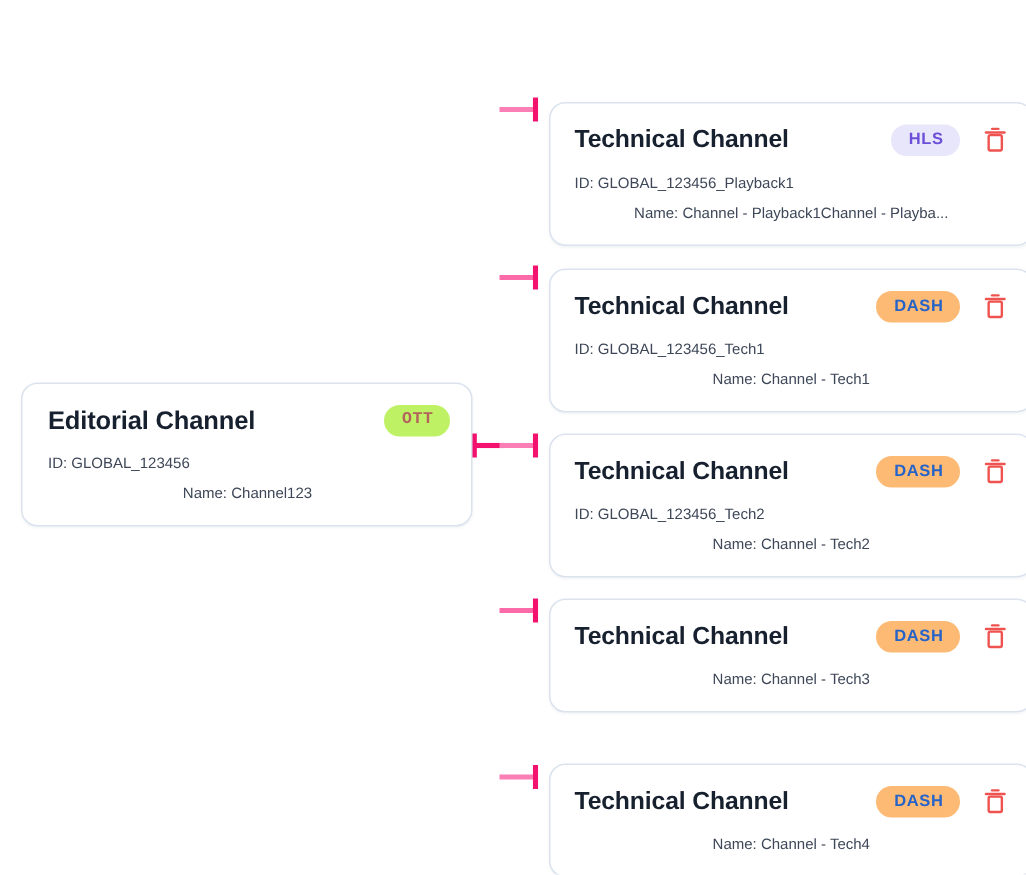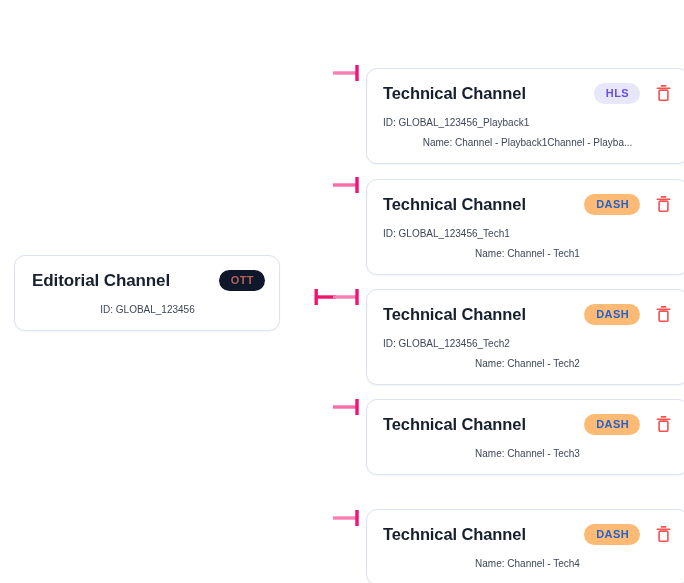--- a/index.html
+++ b/index.html
@@ -55,21 +55,21 @@
     flex: 0 0 auto;
     font-size: 11px;
     font-weight: bold;
     letter-spacing: 0.4px;
     border-radius: 999px;
     padding: 5px 11px 5px 12px;
     line-height: 1;
     white-space: nowrap;
   }
 
-  .badge-ott  { background: #0f172a; color: #b4625c; }
+  .badge-ott  { background: #bef264; color: #b4625c; font-family: Liberation Mono, monospace; }
   .badge-hls  { background: #e8e6fb; color: #6b4fd8; }
   .badge-dash { background: #fdba74; color: #2563c9; }
 
   .delete-btn {
     flex: 0 0 auto;
     width: 22px;
     height: 22px;
     margin-left: 12px;
     display: flex;
     align-items: center;
@@ -86,21 +86,21 @@
     white-space: nowrap;
     overflow: hidden;
     text-overflow: ellipsis;
   }
   .card-line:last-child { padding-bottom: 15px; text-align: center; }
 
   
   #editorial-card {
     left: 14px;
     top: 255px;
-    width: 266px;
+    width: 301px;
   }
   #editorial-card .card-title { font-size: 17px; }
   #editorial-card .card-head { padding: 14px 14px 4px 17px; }
   #editorial-card .card-line { padding-left: 17px; }
 
   
   .tech-card {
     left: 366px;
     width: 323px;
     margin-top: 40px;
@@ -142,20 +142,21 @@
     <line x1="333" y1="518" x2="358" y2="518" stroke="#fb7fb4" stroke-width="3.4"></line>
     <line x1="357" y1="510" x2="357" y2="526" stroke="#f3126e" stroke-width="3.4"></line>
   </svg>
 
   <div class="card" id="editorial-card">
     <div class="card-head">
       <div class="card-title">Editorial Channel</div>
       <div class="badge badge-ott">OTT</div>
     </div>
     <div class="card-line">ID: GLOBAL_123456</div>
+    <div class="card-line">Name: Channel123</div>
   </div>
 
   <div class="card tech-card" style="top:28px">
     <div class="card-head">
       <div class="card-title">Technical Channel</div>
       <div class="badge badge-hls">HLS</div>
       <div class="delete-btn">
         <span>
           <svg width="17" height="18" viewBox="0 0 17 18" fill="none" stroke="#ef5350" stroke-width="1.6" stroke-linecap="round" stroke-linejoin="round">
             <path d="M6.4 1.9h4.2"></path>

